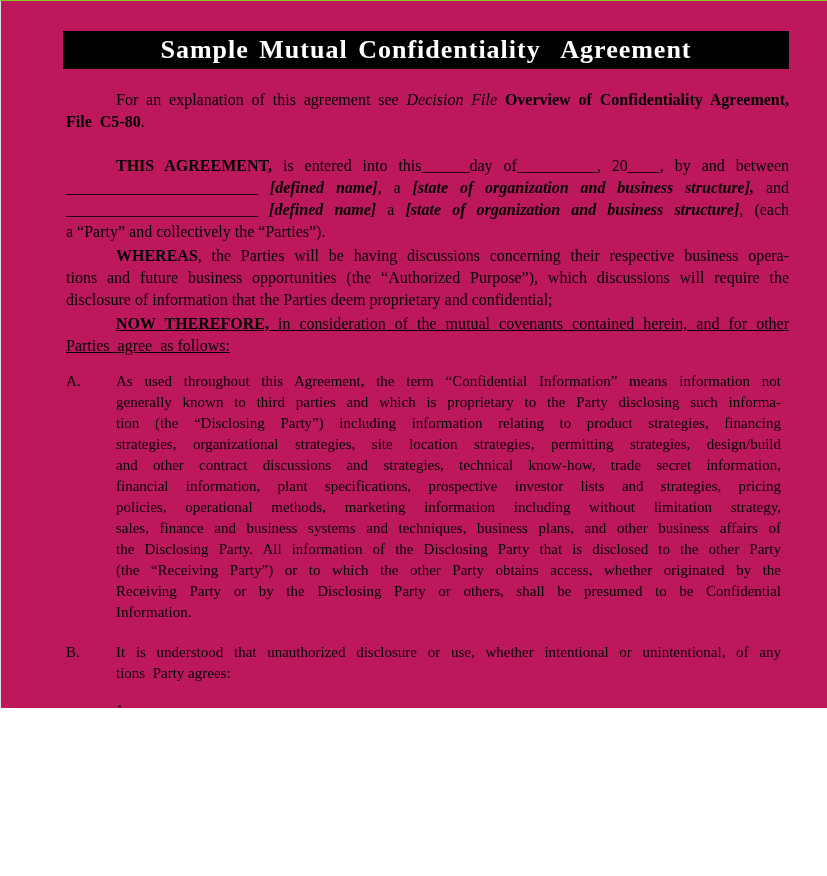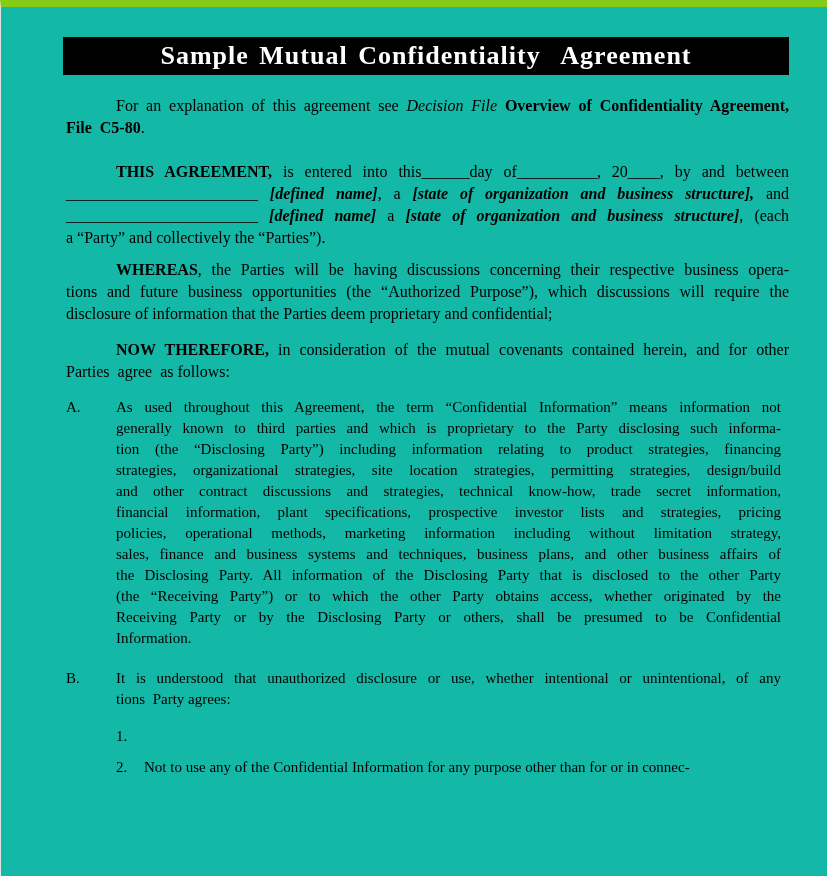--- a/index.html
+++ b/index.html
@@ -1,23 +1,23 @@
 <!DOCTYPE html>
 <html><head>
 <meta charset="utf-8">
 <style>
   html,body { margin:0; padding:0; background:#ffffff; }
   .page {
     position:relative;
-    width:827px; height:876px;
-    background:#14b8a6;
+    width:827px; height:708px;
+    background:#be185d;
     color:#000000;
     font-family:"Liberation Serif","DejaVu Serif",serif;
     overflow:hidden;
-    border-top:7px solid #84cc16;
+    border-top:1px solid #84cc16;
     border-left:1px solid #e3e3e3;
     box-sizing:border-box;
   }
   .banner {
     position:absolute; left:62px; top:30px;
     width:726px; height:38px;
     background:#000000;
     display:flex; align-items:center; justify-content:center;
   }
   .banner-title {
@@ -45,23 +45,23 @@
   .i  { font-style:italic; }
   .bi { font-weight:bold; font-style:italic; }
   
   .section { display:flex; font-size:15px; line-height:21px; }
   .section > .marker { flex:none; width:50px; }
   .section > .content { flex:1; padding-right:8px; }
   .item { display:flex; font-size:15px; line-height:21px; padding-left:50px; }
   .item > .marker { flex:none; width:28px; }
   .item > .content { flex:1; padding-right:30px; }
   .mt-agreement { margin-top:22px; }
-  .mt-whereas1  { margin-top:10px; }
+  .mt-whereas1  { margin-top:2px; }
   .mt-whereas2  { margin-top:12px; }
-  .mt-nowth     { margin-top:14px; }
+  .mt-nowth     { margin-top:2px;text-decoration:underline; }
   .mt-seca      { margin-top:14px; }
   .mt-secb      { margin-top:19px; }
   .mt-item1     { margin-top:16px; }
   .mt-item2     { margin-top:10px; }
 </style>
 </head>
 <body>
 
 <div class="page">
 

